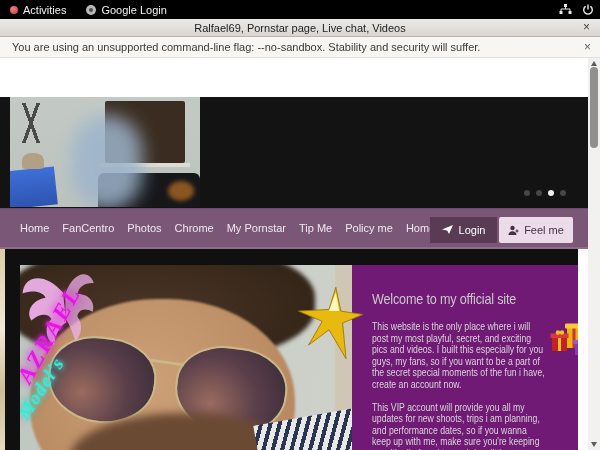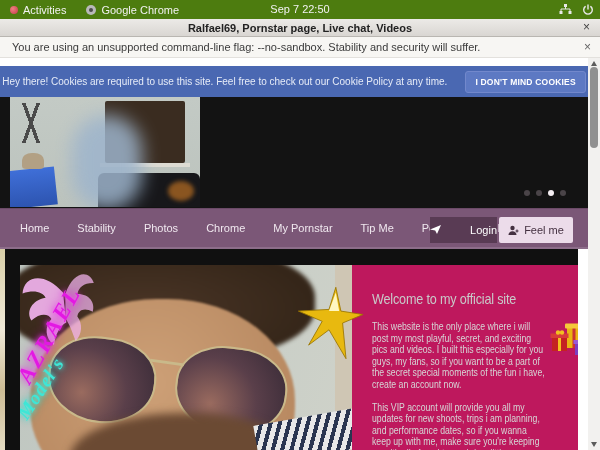--- a/index.html
+++ b/index.html
@@ -1,35 +1,35 @@
 <!DOCTYPE html>
 <html><head>
 <meta charset="utf-8">
 <style>
   * { margin:0; padding:0; box-sizing:border-box; }
   html,body { width:600px; height:450px; overflow:hidden; }
   body { font-family:"Liberation Sans", sans-serif; background:#fff; }
   .screen { position:relative; width:600px; height:450px; overflow:hidden; background:#fff; }
 
   
-  .topbar { position:absolute; left:0; top:0; width:600px; height:19px; background:#4d7c0f; color:#f2f2f2;
+  .topbar { position:absolute; left:0; top:0; width:600px; height:19px; background:#000000; color:#f2f2f2;
             display:flex; align-items:center; font-size:11px; }
   .tb-item { display:flex; align-items:center; gap:5px; padding:0 10px; height:100%; cursor:pointer; }
   .act-dot { width:8px; height:8px; border-radius:50%; background:radial-gradient(circle at 35% 35%, #f08080, #c23a4a); }
   .chrome-logo { width:10px; height:10px; border-radius:50%; background:#b9b9b9; position:relative; }
   .chrome-logo::after { content:""; position:absolute; left:3px; top:3px; width:4px; height:4px; border-radius:50%; background:#4d4d4d; }
   .tb-clock { position:absolute; left:50%; transform:translateX(-50%); top:0; height:19px; line-height:19px; cursor:pointer; }
   .tb-right { position:absolute; right:6px; top:0; height:19px; display:flex; align-items:center; gap:10px; }
   .tb-right svg { display:block; cursor:pointer; }
 
   
   .titlebar { position:absolute; left:0; top:19px; width:600px; height:18px;
               background:linear-gradient(#eceae7,#d9d6d2); border-bottom:1px solid #b9b6b1;
               display:flex; align-items:center; justify-content:center; }
-  .win-title { font-size:11px; font-weight:bold; color:#222; }
+  .win-title { font-size:11px; font-weight:normal; color:#222; }
   .win-close { position:absolute; right:10px; top:1px; font-size:12px; color:#444; cursor:pointer; }
 
   
   .warnbar { position:absolute; left:0; top:37px; width:600px; height:21px; background:#f7f6f3;
              border-bottom:1px solid #e3e1dd; display:flex; align-items:center; }
   .warn-text { font-size:11px; color:#3b3b3b; padding-left:12px; }
   .warn-close { position:absolute; right:9px; font-size:12px; color:#666; cursor:pointer; }
 
   
   .viewport { position:absolute; left:0; top:58px; width:600px; height:392px; background:#fff; }
@@ -62,24 +62,24 @@
       linear-gradient(70deg, transparent 46%, #4a4a4a 46%, #4a4a4a 54%, transparent 54%),
       linear-gradient(110deg, transparent 46%, #4a4a4a 46%, #4a4a4a 54%, transparent 54%); }
   .hp-figure { position:absolute; left:62px; top:18px; width:70px; height:95px; background:#9db4cc; border-radius:35px; filter:blur(9px); opacity:.85; }
   .dots { position:absolute; left:524px; top:93px; display:flex; gap:6px; }
   .dot { width:6px; height:6px; border-radius:50%; background:#4a4448; cursor:pointer; }
   .dot.active { background:#f4eef2; }
 
   
   .navbar { position:absolute; left:0; top:150px; width:588px; height:41px; background:#7b5777;
             border-top:1px solid #6b4a67; border-bottom:2px solid #8d6d8a; display:flex; align-items:center; }
-  .nav-links { display:flex; gap:28px; padding-left:20px;justify-content:space-between; }
+  .nav-links { display:flex; gap:13px; padding-left:20px;justify-content:space-between; }
   .nav-link { font-size:11px; color:#f0e8ef; cursor:pointer; white-space:nowrap; }
   .btn-login { position:absolute; left:430px; top:8px; width:67px; height:26px; background:#593b54; border:none;
-               color:#fff; font-family:inherit; font-size:11px; display:flex; align-items:center; justify-content:space-between; gap:5px; cursor:pointer; }
+               color:#fff; font-family:inherit; font-size:11px; display:flex; align-items:center; justify-content:center; gap:5px; cursor:pointer; }
   .btn-join { position:absolute; left:499px; top:8px; width:74px; height:26px; background:#ecdcea; border:none; border-radius:2px;
               color:#443041; font-family:inherit; font-size:11px; display:flex; align-items:center; justify-content:center; gap:5px; cursor:pointer; }
 
   
   .mainsec { position:absolute; left:0; top:191px; width:588px; height:201px; background:#fff; }
   .edge-sliver { position:absolute; left:0; top:0; width:5px; height:201px;
                  background:linear-gradient(#d9cfa8,#efe9d8 40%,#cdbd96 70%,#e5dcc4); }
   .main-box { position:absolute; left:5px; top:0; width:573px; height:201px; background:#101010; overflow:hidden; }
 
   
@@ -107,43 +107,42 @@
                font-family:"Liberation Serif", serif; font-style:italic; font-weight:bold;
                font-size:23px; letter-spacing:3px; text-transform:uppercase; color:#e318e3;
                text-shadow:0 0 5px #ff4bff, 0 0 11px #c000c0; white-space:nowrap; }
   .neon-tag { position:absolute; left:12px; top:135px; height:24px; line-height:24px;
               transform:rotate(-57deg); transform-origin:0 100%;
               font-family:"Liberation Serif", serif; font-style:italic; font-weight:bold;
               font-size:19px; letter-spacing:1px; color:#3ee6d6;
               text-shadow:0 0 5px #5ffff0, 0 0 10px #0aa79a; white-space:nowrap; }
 
   
-  .panel { position:absolute; left:347px; top:16px; width:226px; height:185px; background:#be185d; }
+  .panel { position:absolute; left:347px; top:16px; width:226px; height:185px; background:#701a75; }
   .panel-text { position:absolute; left:20px; top:26px; width:202px; transform:scaleX(.87); transform-origin:0 0; }
   .panel-h { font-size:14.5px; font-weight:normal; letter-spacing:-.2px; color:#c9c9c9; margin-bottom:14px; }
   .panel-p { font-size:10px; line-height:11.6px; color:#d6d6d6; margin-bottom:11px; }
 
   .star { position:absolute; left:290px; top:38px; width:68px; height:72px; }
   .gifts { position:absolute; left:545px; top:72px; width:44px; height:42px; }
 </style>
 </head>
 <body>
 
 <div class="screen">
 
   <div class="topbar">
     <div class="tb-item">
       <span class="act-dot"></span>
       <span>Activities</span>
     </div>
     <div class="tb-item">
       <span class="chrome-logo"></span>
-      <span>Google Chrome</span>
-    </div>
-    <div class="tb-clock">Sep 7  22:50</div>
+      <span>Google Login</span>
+    </div>
     <div class="tb-right">
       <svg width="13" height="11" viewBox="0 0 13 11">
         <rect x="5" y="0" width="3" height="3" fill="#e8e8e8"></rect>
         <rect x="0.5" y="7" width="3" height="3" fill="#e8e8e8"></rect>
         <rect x="9.5" y="7" width="3" height="3" fill="#e8e8e8"></rect>
         <path d="M6.5 3v2M2 7V5h9v2" stroke="#e8e8e8" stroke-width="1" fill="none"></path>
       </svg>
       <svg width="12" height="12" viewBox="0 0 12 12">
         <path d="M6 1v4" stroke="#e8e8e8" stroke-width="1.4" stroke-linecap="round"></path>
         <path d="M3.2 2.6a4.3 4.3 0 1 0 5.6 0" stroke="#e8e8e8" stroke-width="1.4" fill="none" stroke-linecap="round"></path>
@@ -156,24 +155,20 @@
     <span class="win-close">×</span>
   </div>
 
   <div class="warnbar">
     <span class="warn-text">You are using an unsupported command-line flag: --no-sandbox. Stability and security will suffer.</span>
     <span class="warn-close">×</span>
   </div>
 
   <div class="viewport">
 
-    <div class="cookiebar">
-      <span class="cookie-msg">Hey there! Cookies are required to use this site. Feel free to check out our Cookie Policy at any time.</span>
-      <button class="cookie-btn">I DON'T MIND COOKIES</button>
-    </div>
 
     <div class="hero">
       <div class="hero-photo">
         <div class="hp-curtain"></div>
         <div class="hp-sill"></div>
         <div class="hp-couch"></div>
         <div class="hp-blob"></div>
         <div class="hp-screen"></div>
         <div class="hp-tripod"></div>
         <div class="hp-lamp"></div>
@@ -183,21 +178,21 @@
         <div class="dot"></div>
         <div class="dot"></div>
         <div class="dot active"></div>
         <div class="dot"></div>
       </div>
     </div>
 
     <div class="navbar">
       <div class="nav-links">
         <span class="nav-link">Home</span>
-        <span class="nav-link">Stability</span>
+        <span class="nav-link">FanCentro</span>
         <span class="nav-link">Photos</span>
         <span class="nav-link">Chrome</span>
         <span class="nav-link">My Pornstar</span>
         <span class="nav-link">Tip Me</span>
         <span class="nav-link">Policy me</span>
         <span class="nav-link">Home</span>
       </div>
       <button class="btn-login">
         <svg width="12" height="10" viewBox="0 0 12 10">
           <path d="M0 4.5 L11 0 L7 9 L5.2 5.4 Z" fill="#fff"></path>

